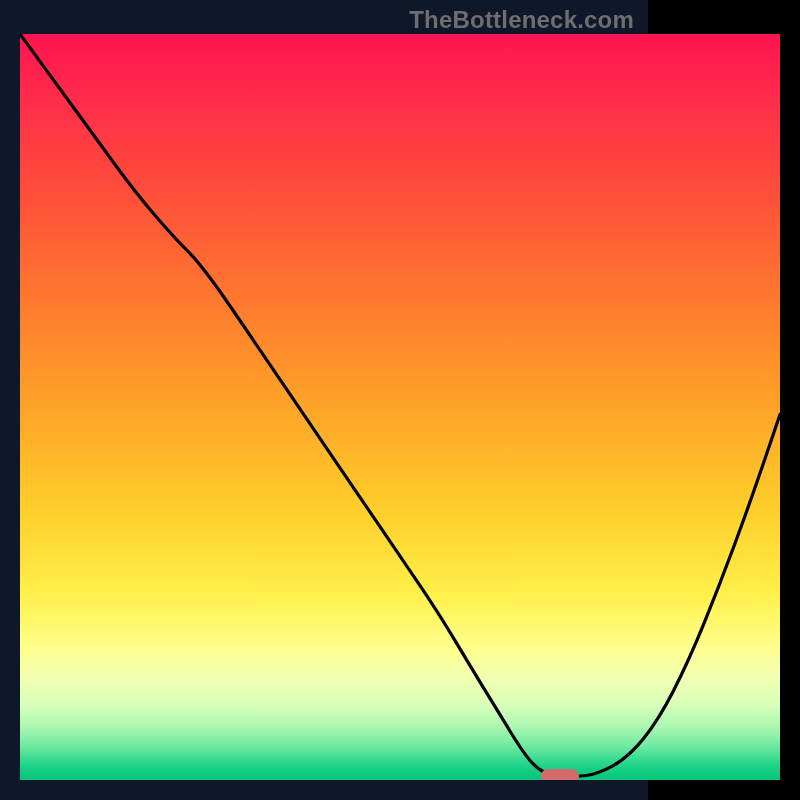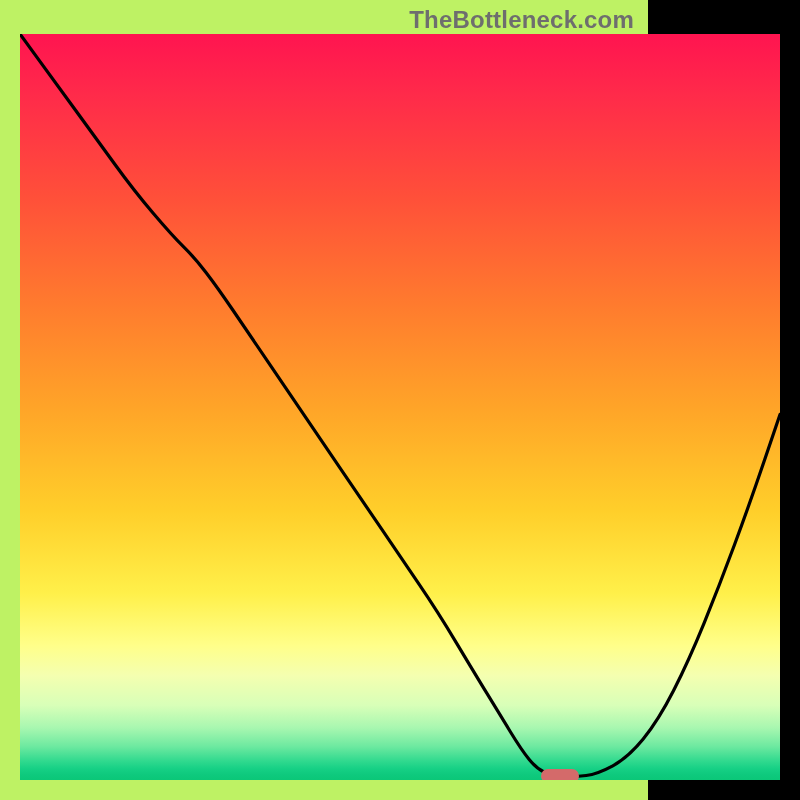--- a/index.html
+++ b/index.html
@@ -7,21 +7,21 @@
     padding: 0;
     width: 800px;
     height: 800px;
     background: #000;
     overflow: hidden;
   }
   .frame {
     position: relative;
     width: 648px;
     height: 800px;
-    background: #bef264;
+    background: #0f172a;
   }
   .watermark {
     position: absolute;
     top: 6px;
     right: 14px;
     font-family: Arial, Helvetica, sans-serif;
     font-size: 24px;
     font-weight: 600;
     color: #6e6e6e;
     letter-spacing: 0.2px;

